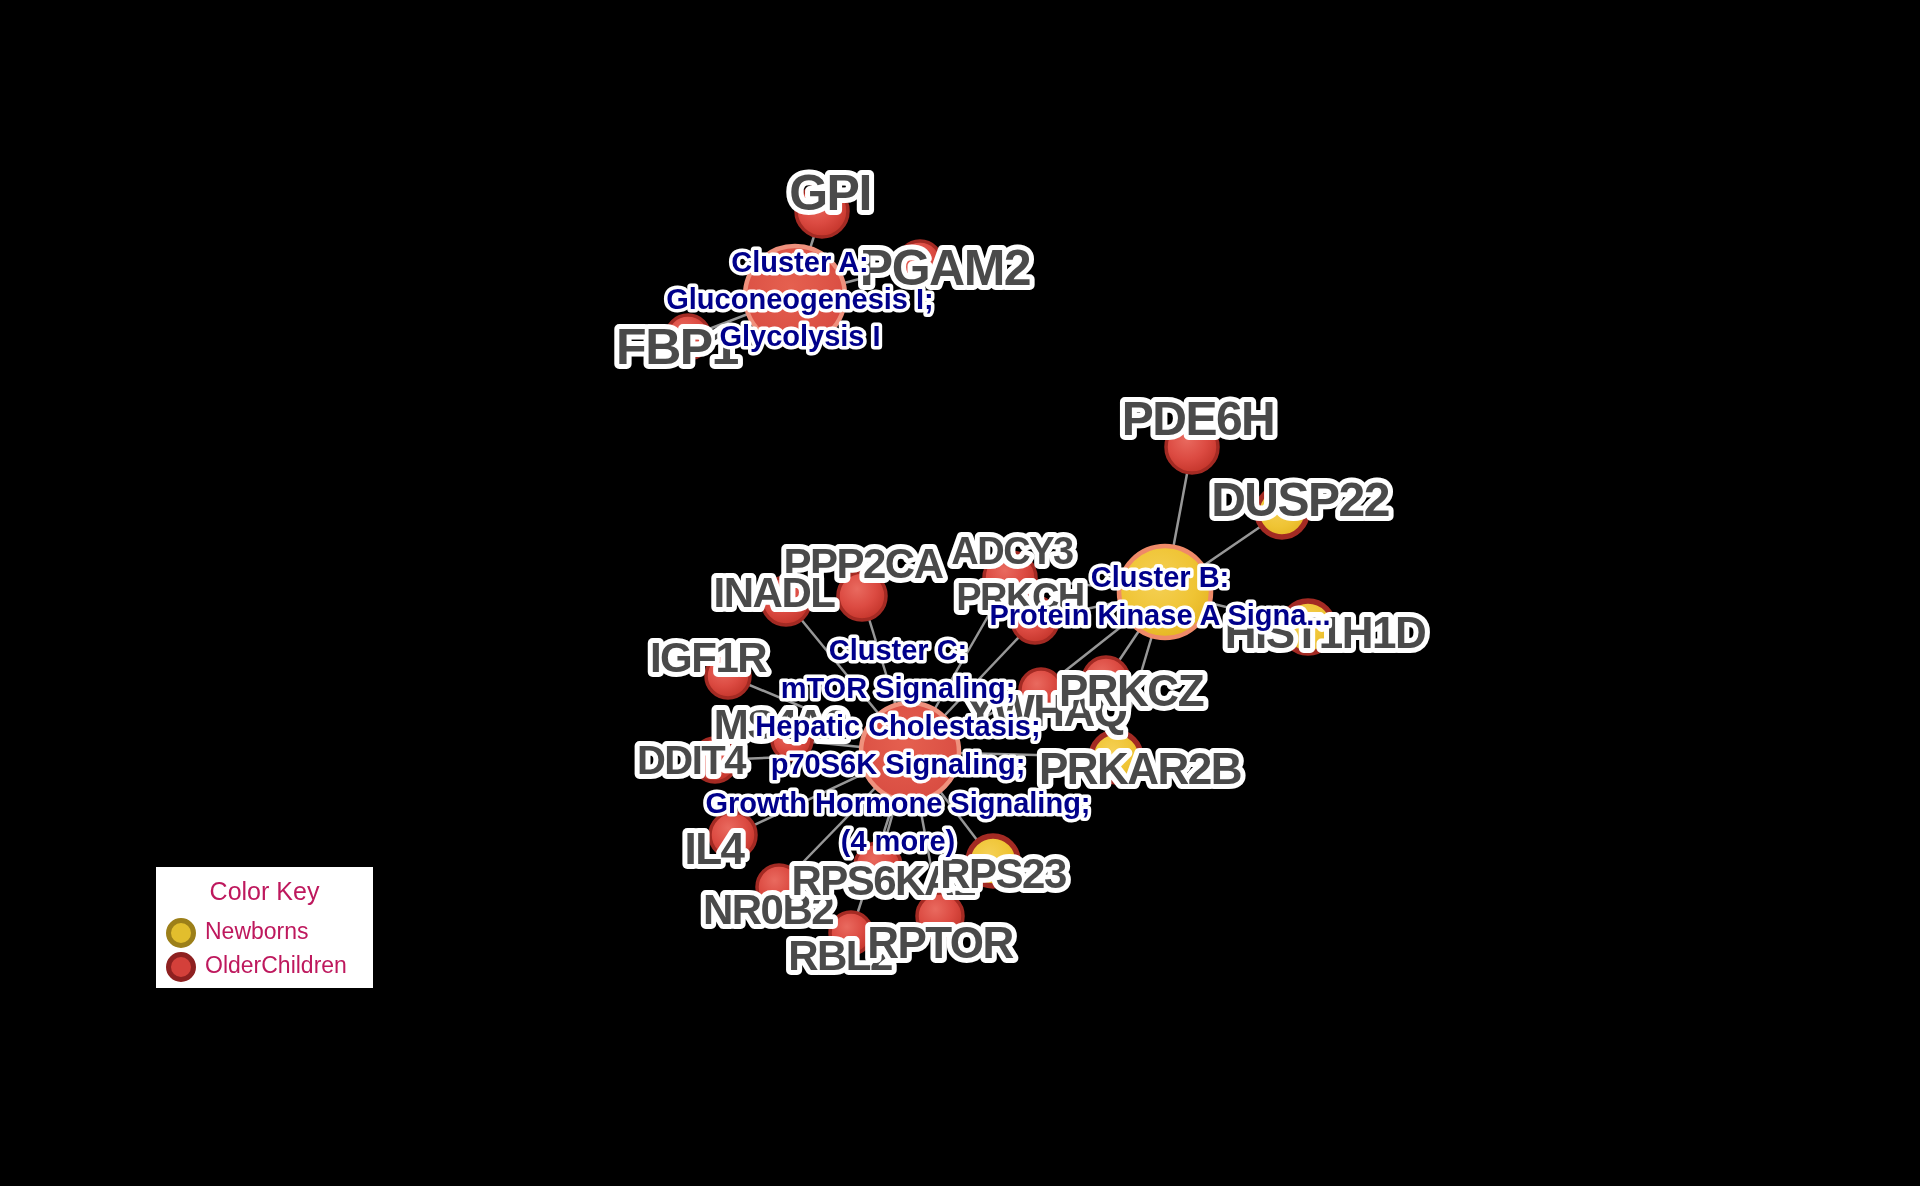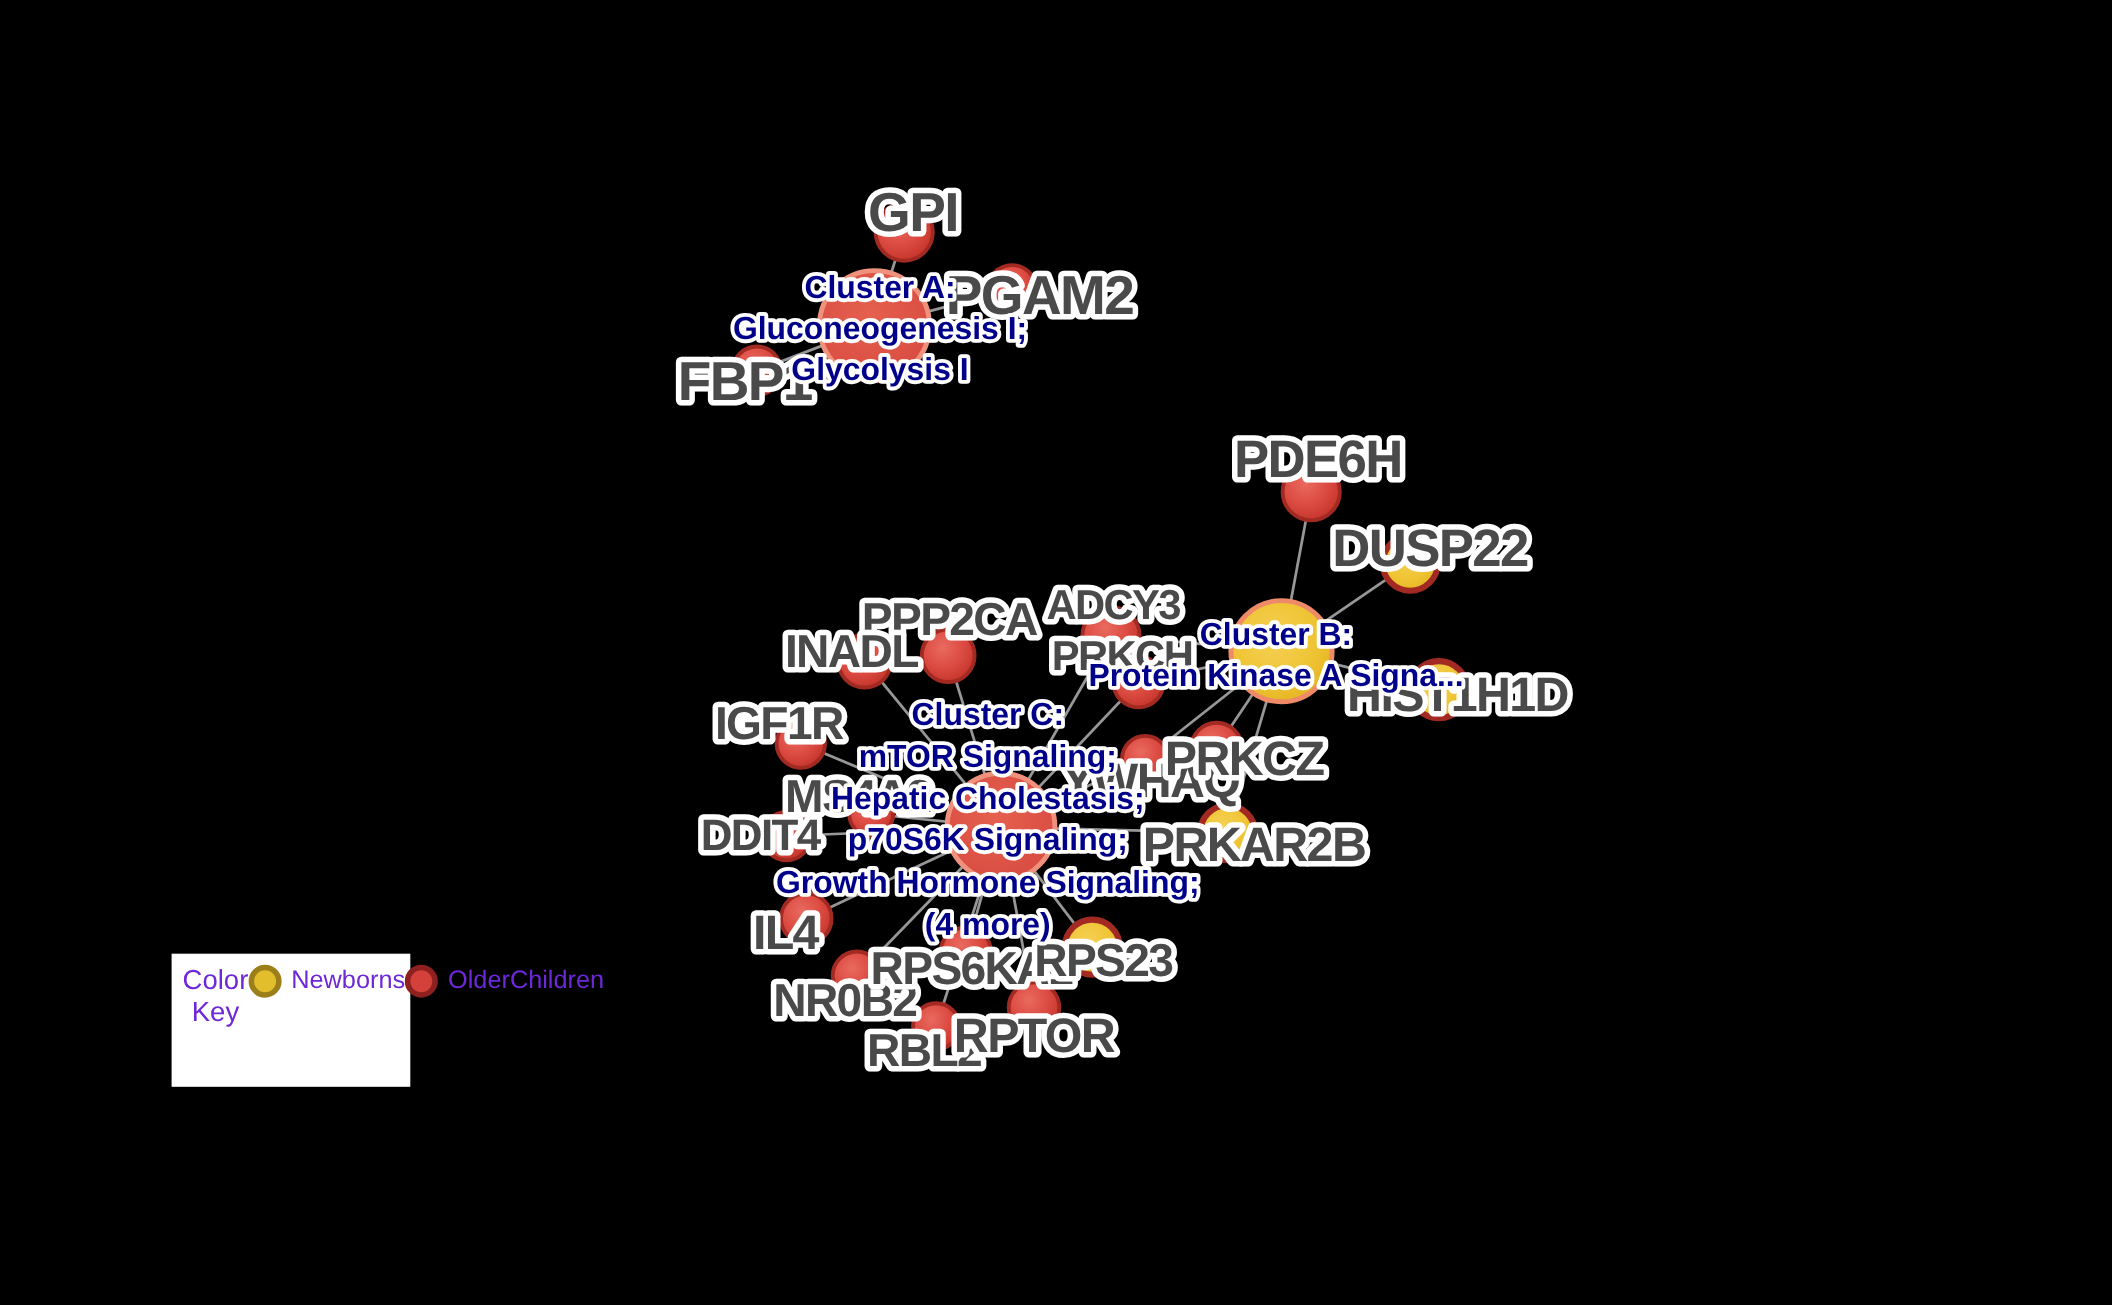--- a/index.html
+++ b/index.html
@@ -1,20 +1,20 @@
 <!DOCTYPE html>
 <html><head>
 <meta charset="utf-8">
 <style>
   html,body{margin:0;padding:0;background:#000;}
   #stage{position:relative;width:1920px;height:1186px;background:#000;overflow:hidden;
          font-family:"Liberation Sans",sans-serif;}
   #graph{position:absolute;left:0;top:0;}
-  #legend{position:absolute;background:#fff;color:#6d28d9;box-sizing:border-box;
-          display:flex;flex-direction:row;padding:8px 10px 10px 10px;}
+  #legend{position:absolute;background:#fff;color:#be185d;box-sizing:border-box;
+          display:flex;flex-direction:column;padding:8px 10px 10px 10px;}
   #legend .lg-title{text-align:center;font-size:25px;margin:2px 0 10px 0;}
   .lg-row{display:flex;align-items:flex-start;margin:2px 0;}
   .lg-swatch{width:30px;height:30px;border-radius:50%;flex:0 0 auto;margin-right:9px;
              box-sizing:border-box;}
   .lg-label{font-size:23px;white-space:nowrap;}
   text.gene{font-weight:bold;fill:#4A4A4A;stroke:#FFFFFF;stroke-width:10px;
             paint-order:stroke;stroke-linejoin:round;letter-spacing:-1.5px;}
   text.cluster{font-weight:bold;fill:#00008B;stroke:#FFFFFF;stroke-width:7px;
             paint-order:stroke;stroke-linejoin:round;}
 </style>

